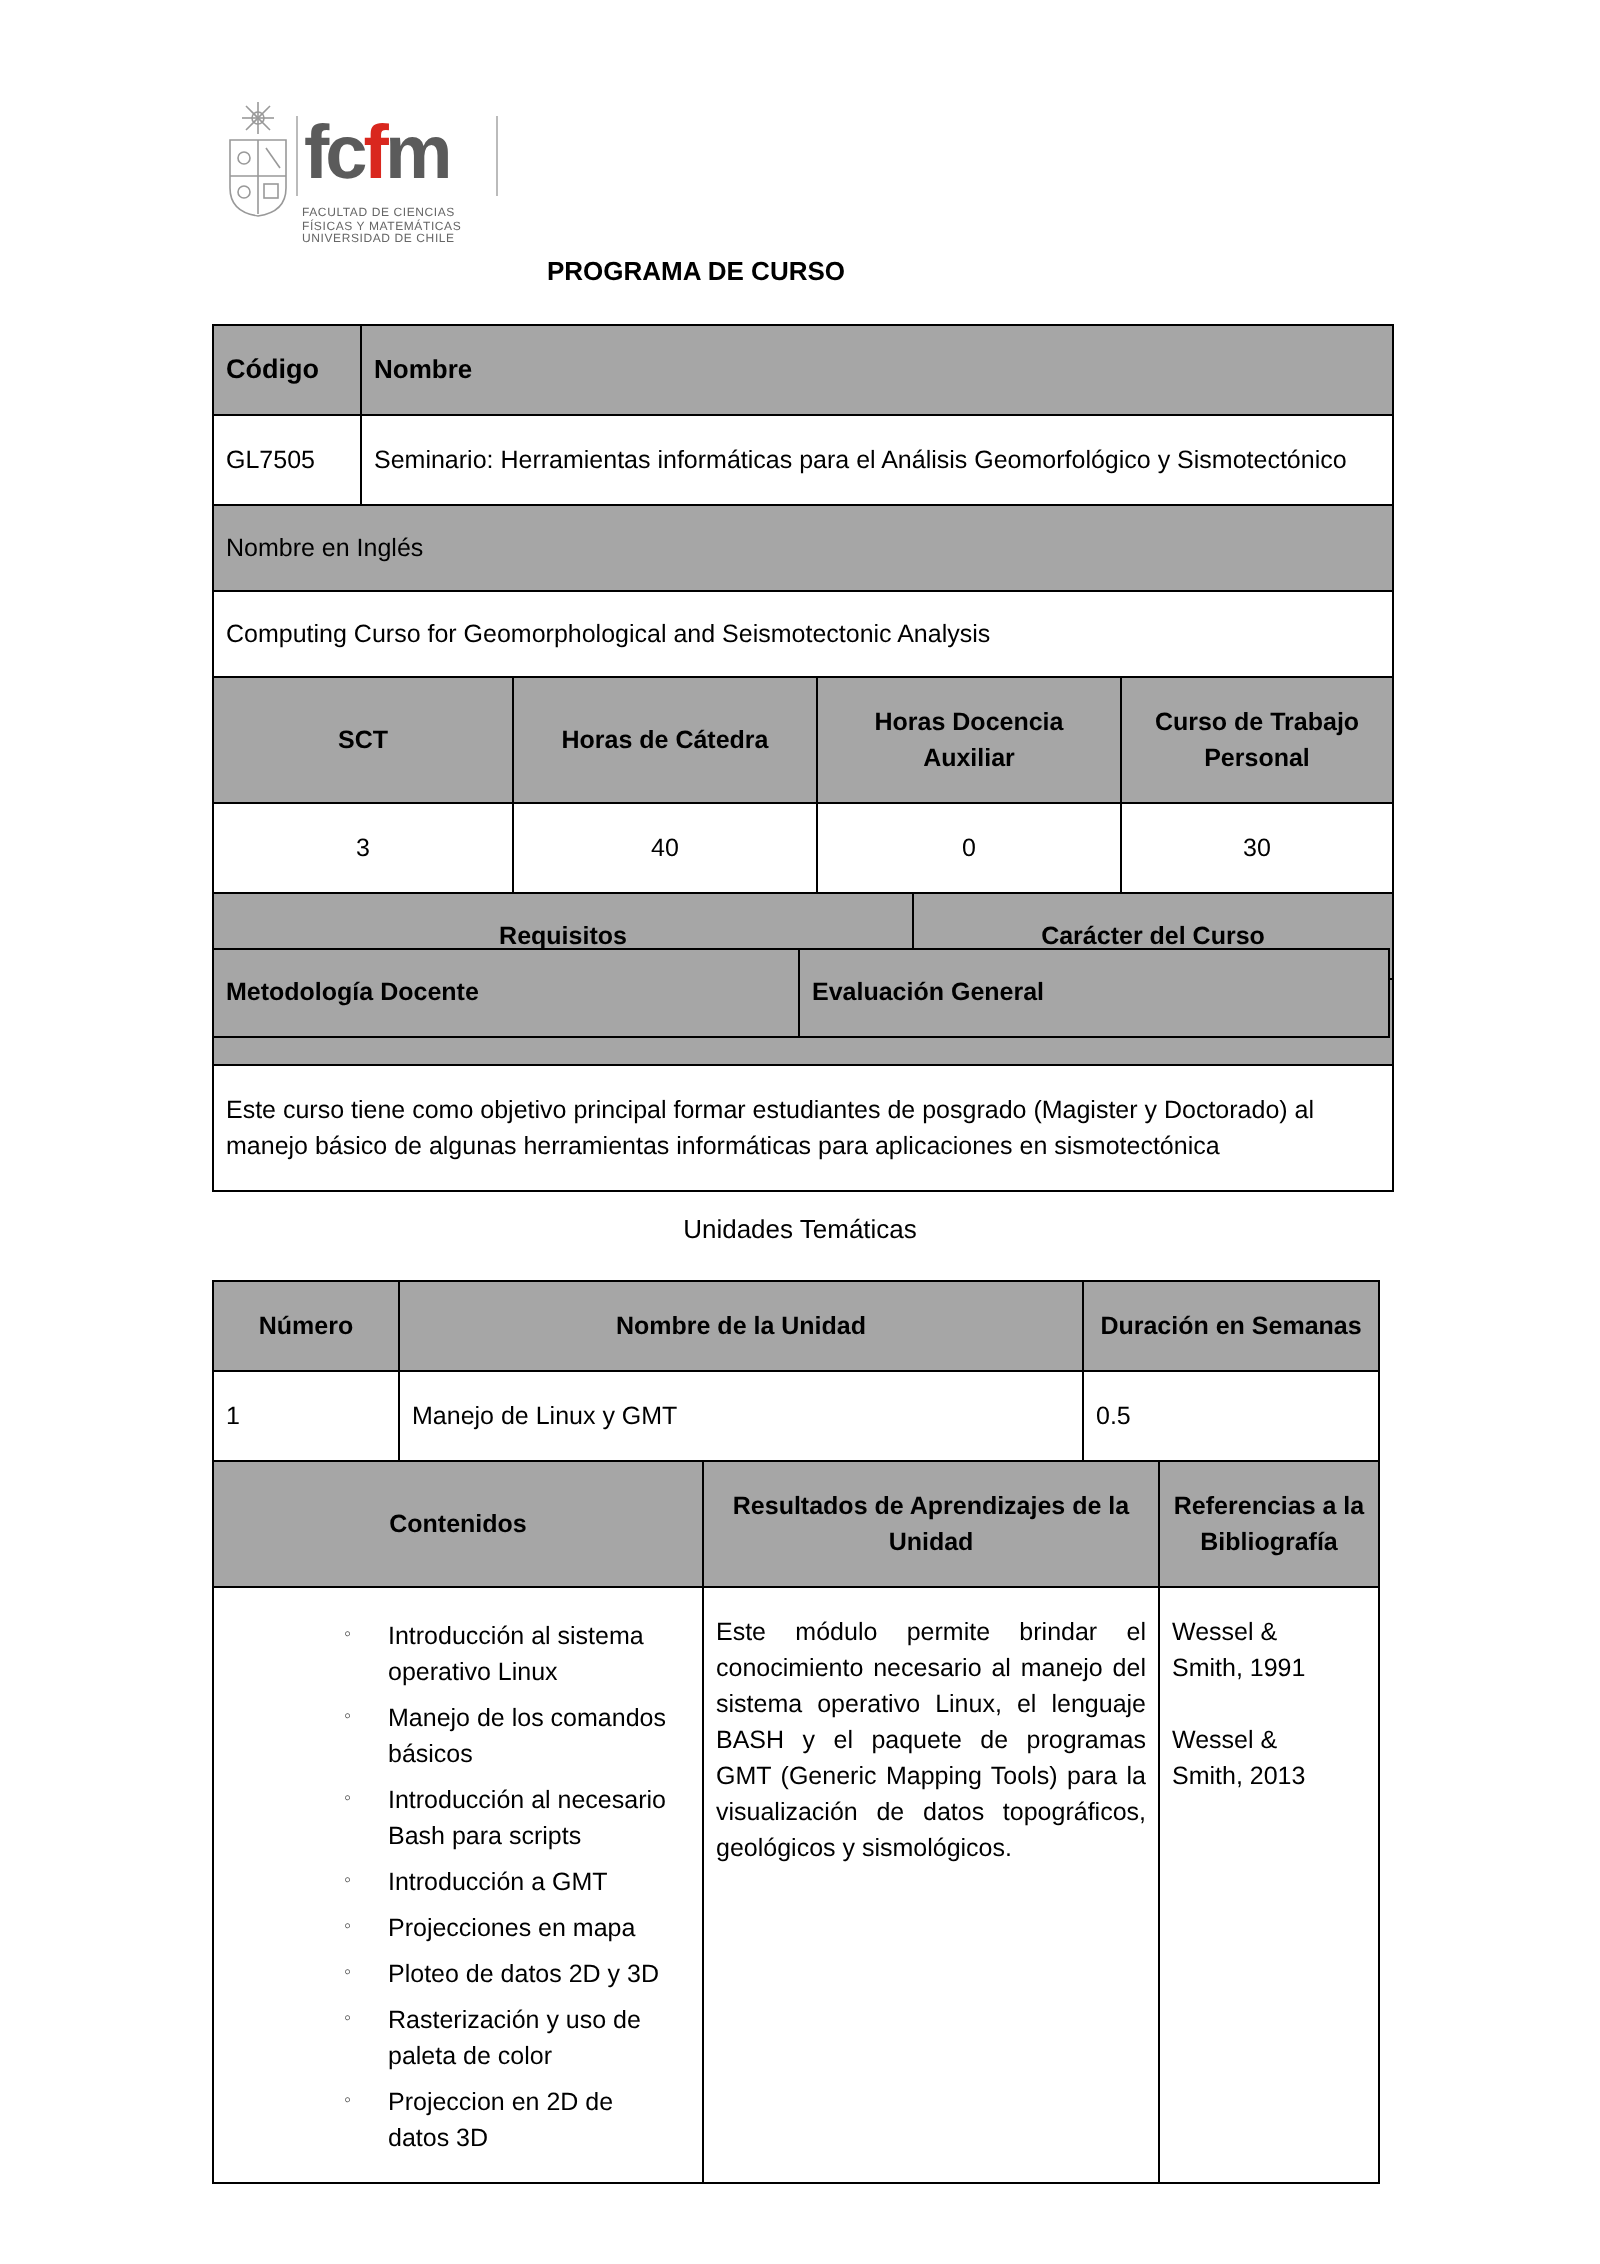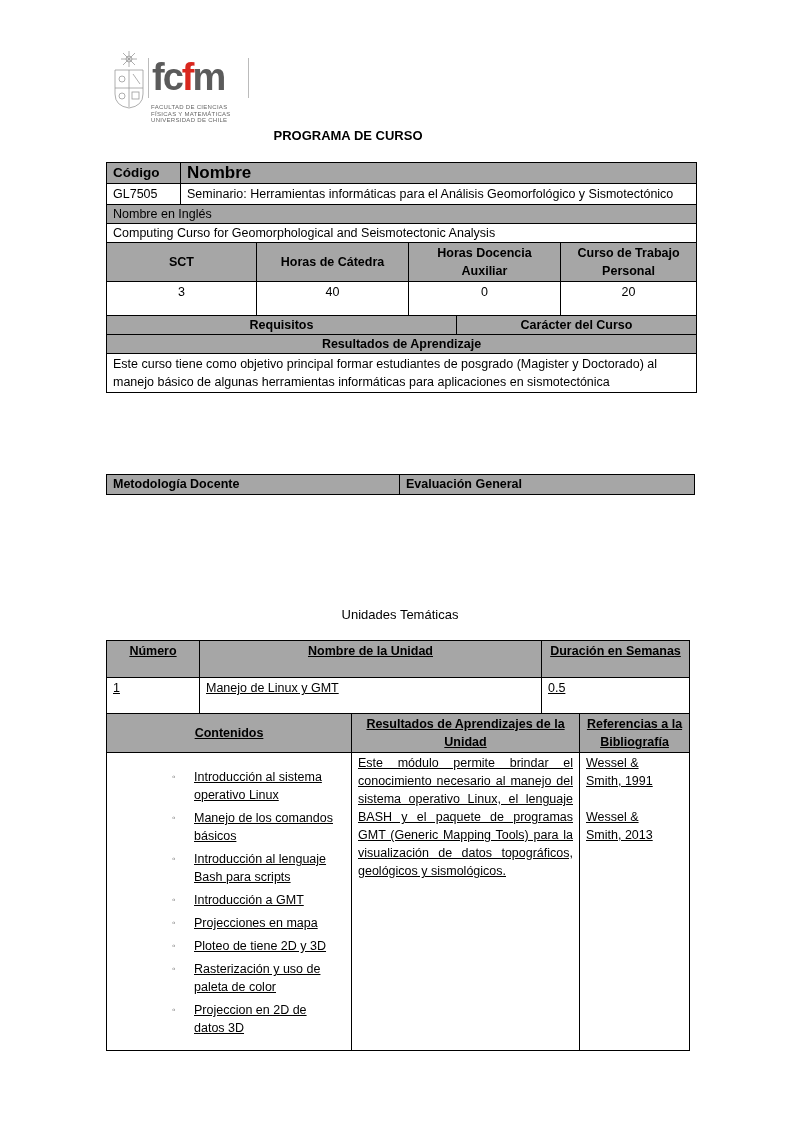--- a/index.html
+++ b/index.html
@@ -6,21 +6,21 @@
   body { width: 800px; height: 1132px; position: relative; font-family: "Liberation Sans", sans-serif; color: #000; font-size: 12.5px; }
   .logo { position: absolute; left: 113px; top: 46px; width: 140px; height: 84px; }
   .logo .crest { position: absolute; left: 0; top: 4px; width: 32px; height: 60px; }
   .logo .wordmark { position: absolute; left: 39px; top: 12px; font-family: "Liberation Sans", sans-serif; font-weight: bold; font-size: 38px; letter-spacing: -2px; color: #5b5b5b; line-height: 38px; }
   .logo .wordmark .red { color: #d9271e; }
   .logo .vline { position: absolute; left: 35px; top: 12px; width: 1px; height: 40px; background: #bbb; }
   .logo .vline2 { position: absolute; left: 135px; top: 12px; width: 1px; height: 40px; background: #bbb; }
   .logo .sub { position: absolute; left: 38px; top: 58px; font-size: 6px; line-height: 6.5px; color: #666; letter-spacing: 0.3px; }
   .doc-title { position: absolute; left: 0; width: 696px; top: 128px; text-align: center; font-weight: bold; font-size: 13px; }
   table { border-collapse: collapse; position: absolute; table-layout: fixed; }
-  td { border: 1px solid #000; padding: 1px 6px; vertical-align: top; line-height: 18px; }
+  td { border: 1px solid #000; padding: 13px 6px; vertical-align: top; line-height: 18px; }
   .gh { background: #a6a6a6; }
   .b { font-weight: bold; }
   .c { text-align: center; }
   .j { text-align: justify; }
   .small { font-size: 11.5px; }
   .center-label { position: absolute; left: 0; width: 800px; top: 607px; text-align: center; font-size: 13px; }
   ul.circ { list-style: none; margin: 13px; padding: 2px 0 0 0; }
   ul.circ li { position: relative; padding-left: 74px; line-height: 18px; margin-bottom: 5px; }
   ul.circ li::before { content: "\25E6"; position: absolute; left: 52px; top: 0; font-size: 10px; color: #555; }
   .bullet-row { padding-left: 28px; position: relative; }
@@ -64,21 +64,21 @@
     <col style="width:74px">
       <col style="width:76px">
       <col style="width:152px">
       <col style="width:48px">
       <col style="width:104px">
       <col style="width:136px">
   </colgroup>
   <tbody>
       <tr class="gh">
     <td class="b" style="font-size:13.5px">Código</td>
-    <td class="b" colspan="5" style="font-size:17px">Nombre</td>
+    <td class="b" colspan="5" style="font-size:13px">Nombre</td>
   </tr>
   <tr>
     <td>GL7505</td>
     <td colspan="5" class="j">Seminario: Herramientas informáticas para el Análisis Geomorfológico y Sismotectónico</td>
   </tr>
   <tr class="gh">
     <td colspan="6" style="line-height:16px">Nombre en Inglés</td>
   </tr>
   <tr>
     <td colspan="6" style="line-height:16px">Computing Curso for Geomorphological and Seismotectonic Analysis</td>
@@ -86,21 +86,21 @@
   <tr class="gh" style="height:36px">
     <td colspan="2" class="b c" style="vertical-align:middle">SCT</td>
     <td class="b c" style="vertical-align:middle">Horas de Cátedra</td>
     <td colspan="2" class="b c">Horas Docencia Auxiliar</td>
     <td class="b c">Curso de Trabajo Personal</td>
   </tr>
   <tr style="height:34px">
     <td colspan="2" class="c">3</td>
     <td class="c">40</td>
     <td colspan="2" class="c">0</td>
-    <td class="c">20</td>
+    <td class="c">30</td>
   </tr>
   <tr class="gh">
     <td colspan="4" class="b c" style="line-height:16px">Requisitos</td>
     <td colspan="2" class="b c" style="line-height:16px">Carácter del Curso</td>
   </tr>
   <tr class="gh">
     <td colspan="6" class="b c" style="line-height:16px">Resultados de Aprendizaje</td>
   </tr>
   <tr>
     <td colspan="6">Este curso tiene como objetivo principal  formar estudiantes de posgrado (Magister y Doctorado) al manejo básico de algunas herramientas informáticas para aplicaciones en sismotectónica</td>
@@ -116,21 +116,21 @@
   <tbody>
       <tr class="gh">
     <td class="b" style="line-height:17px">Metodología Docente</td>
     <td class="b" style="line-height:17px">Evaluación General</td>
   </tr>
 </tbody>
   </table>
 
 <div class="center-label">Unidades Temáticas</div>
 
-<table style="left:106px; top:640px; width:583px;text-decoration:underline;">
+<table style="left:106px; top:640px; width:583px;">
   <colgroup>
     <col style="width:93px">
       <col style="width:152px">
       <col style="width:190px">
       <col style="width:38px">
       <col style="width:110px">
   </colgroup>
   <tbody>
       <tr class="gh" style="height:37px">
     <td class="b c">Número</td>
@@ -145,24 +145,24 @@
   <tr class="gh" style="height:36px">
     <td colspan="2" class="b c" style="vertical-align:middle">Contenidos</td>
     <td colspan="2" class="b c">Resultados de Aprendizajes de la Unidad</td>
     <td class="b c">Referencias a la Bibliografía</td>
   </tr>
   <tr style="height:272px">
     <td colspan="2" style="padding:0">
       <ul class="circ">
         <li>Introducción al sistema operativo Linux</li>
         <li>Manejo de los comandos básicos</li>
-        <li>Introducción al lenguaje Bash para scripts</li>
+        <li>Introducción al necesario Bash para scripts</li>
         <li>Introducción a GMT</li>
         <li>Projecciones en mapa</li>
-        <li>Ploteo de tiene 2D y 3D</li>
+        <li>Ploteo de datos 2D y 3D</li>
         <li>Rasterización y uso de paleta de color</li>
         <li>Projeccion en 2D de datos 3D</li>
       </ul>
     </td>
     <td colspan="2" class="j">Este módulo permite brindar el conocimiento necesario al manejo del sistema operativo Linux, el lenguaje BASH y el paquete de programas GMT (Generic Mapping Tools) para la visualización de datos topográficos, geológicos y sismológicos.</td>
     <td>
       <div style="width:80px">Wessel &amp; Smith, 1991</div>
       <div style="width:80px; margin-top:18px">Wessel &amp; Smith, 2013</div>
     </td>
   </tr>

